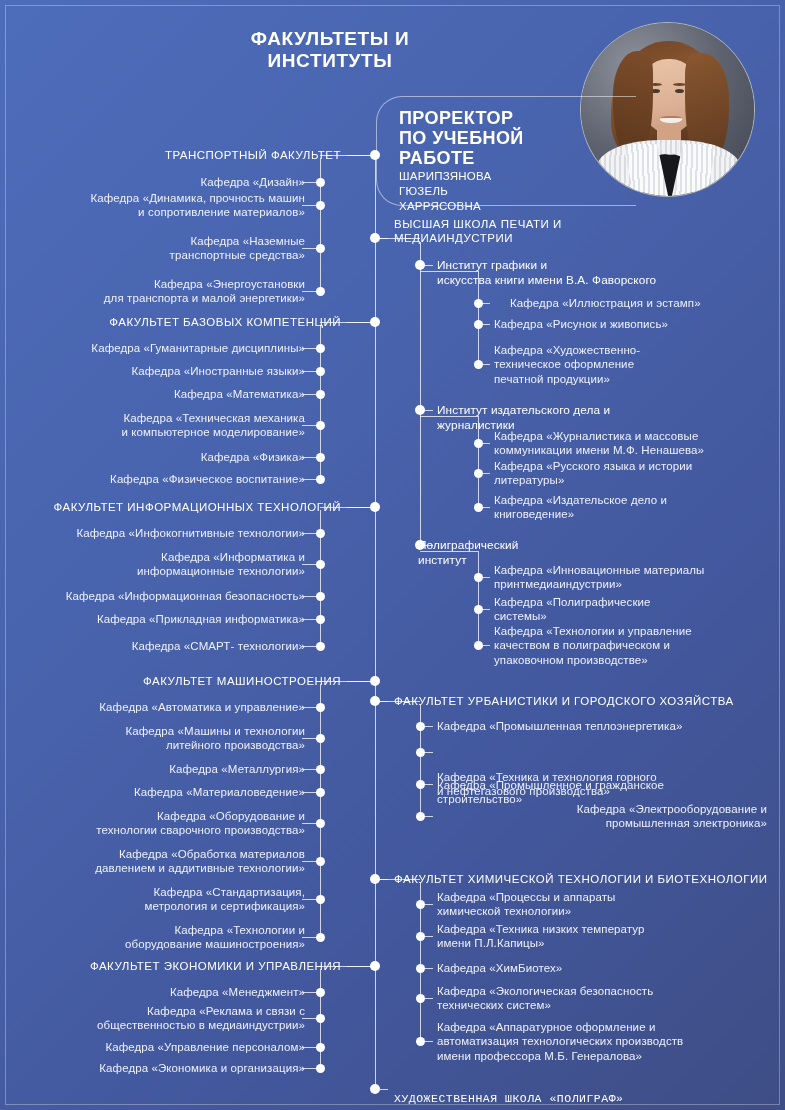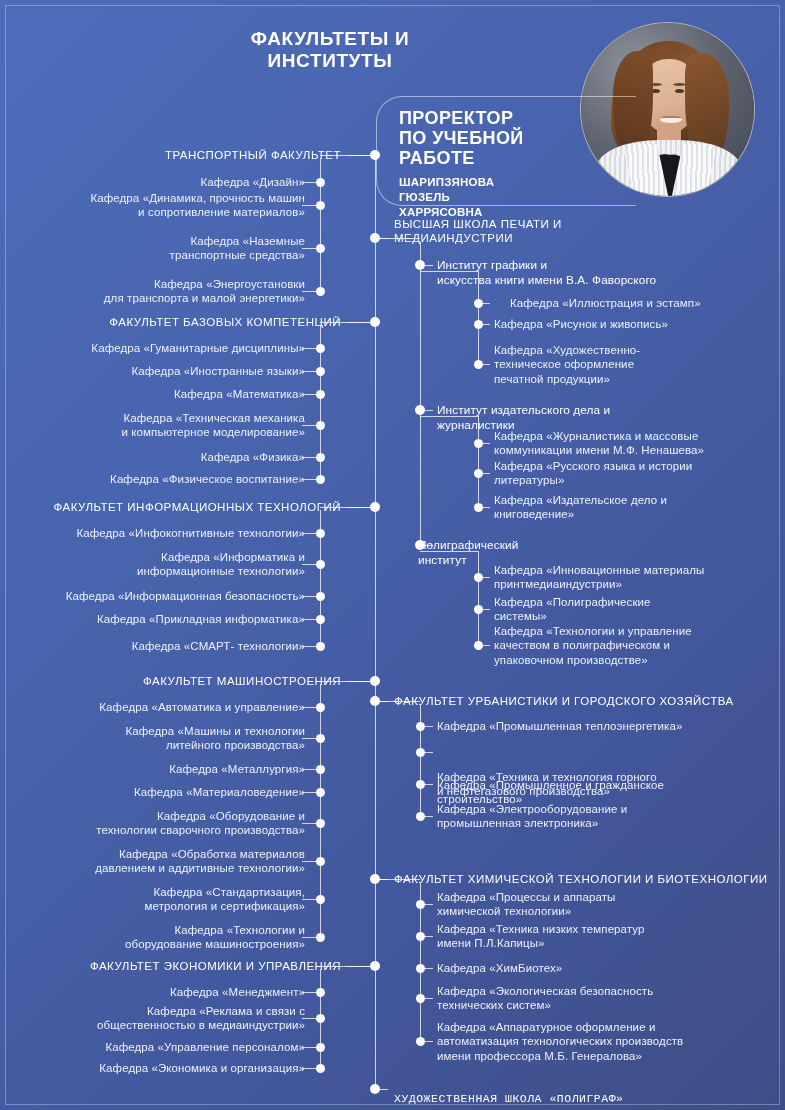--- a/index.html
+++ b/index.html
@@ -147,22 +147,22 @@
     border:1.4px solid rgba(255,255,255,0.50);
     border-right:none;
     border-radius:26px 0 0 26px;
     padding:11px 0 0 22px;
   }
   #rector-title{
     font-size:18px; font-weight:bold; line-height:1.12;
     letter-spacing:0.4px; white-space:pre-line;
   }
   #rector-name{
-    margin-top:7px;
-    font-size:11.5px; font-weight:bold; line-height:1.28;
+    margin-top:1px;
+    font-size:11.5px; font-weight:normal; line-height:1.28;
     letter-spacing:0.25px; white-space:pre-line;
   }
 
   
   .vline{
     position:absolute;
     width:1.3px;
     background:rgba(255,255,255,0.75);
   }
   .hline{
@@ -431,21 +431,21 @@
     <div class="dot sm" style="left:420px;top:752px;"></div>
     <div class="hline" style="left:420px;top:752px;width:13px;"></div>
     <div class="lbl dept left" style="left:437px;top:778px;width:330px;">Кафедра «Промышленное и гражданское
 строительство»</div>
     <div class="dot sm" style="left:420px;top:784px;"></div>
     <div class="hline" style="left:420px;top:784px;width:13px;"></div>
     <div class="lbl dept left" style="left:437px;top:769.8px;width:330px;">Кафедра «Техника и технология горного
 и нефтегазового производства»</div>
     <div class="dot sm" style="left:420px;top:816px;"></div>
     <div class="hline" style="left:420px;top:816px;width:13px;"></div>
-    <div class="lbl dept left" style="left:437px;top:801.8px;width:330px;">Кафедра «Электрооборудование и
+    <div class="lbl dept left" style="left:437px;top:801.8px;width:330px;text-align:right;">Кафедра «Электрооборудование и
 промышленная электроника»</div>
     <div class="dot" style="left:375px;top:879px;"></div>
     <div class="hline" style="left:375px;top:879px;width:13px;"></div>
     <div class="lbl faculty left" style="left:394px;top:871.9px;width:390px;">ФАКУЛЬТЕТ ХИМИЧЕСКОЙ ТЕХНОЛОГИИ И БИОТЕХНОЛОГИИ</div>
     <div class="vline" style="left:420px;top:883px;height:158px;"></div>
     <div class="hline" style="left:375px;top:879px;width:45px;"></div>
     <div class="dot sm" style="left:420px;top:904px;"></div>
     <div class="hline" style="left:420px;top:904px;width:13px;"></div>
     <div class="lbl dept left" style="left:437px;top:889.8px;width:330px;">Кафедра «Процессы и аппараты
 химической технологии»</div>

